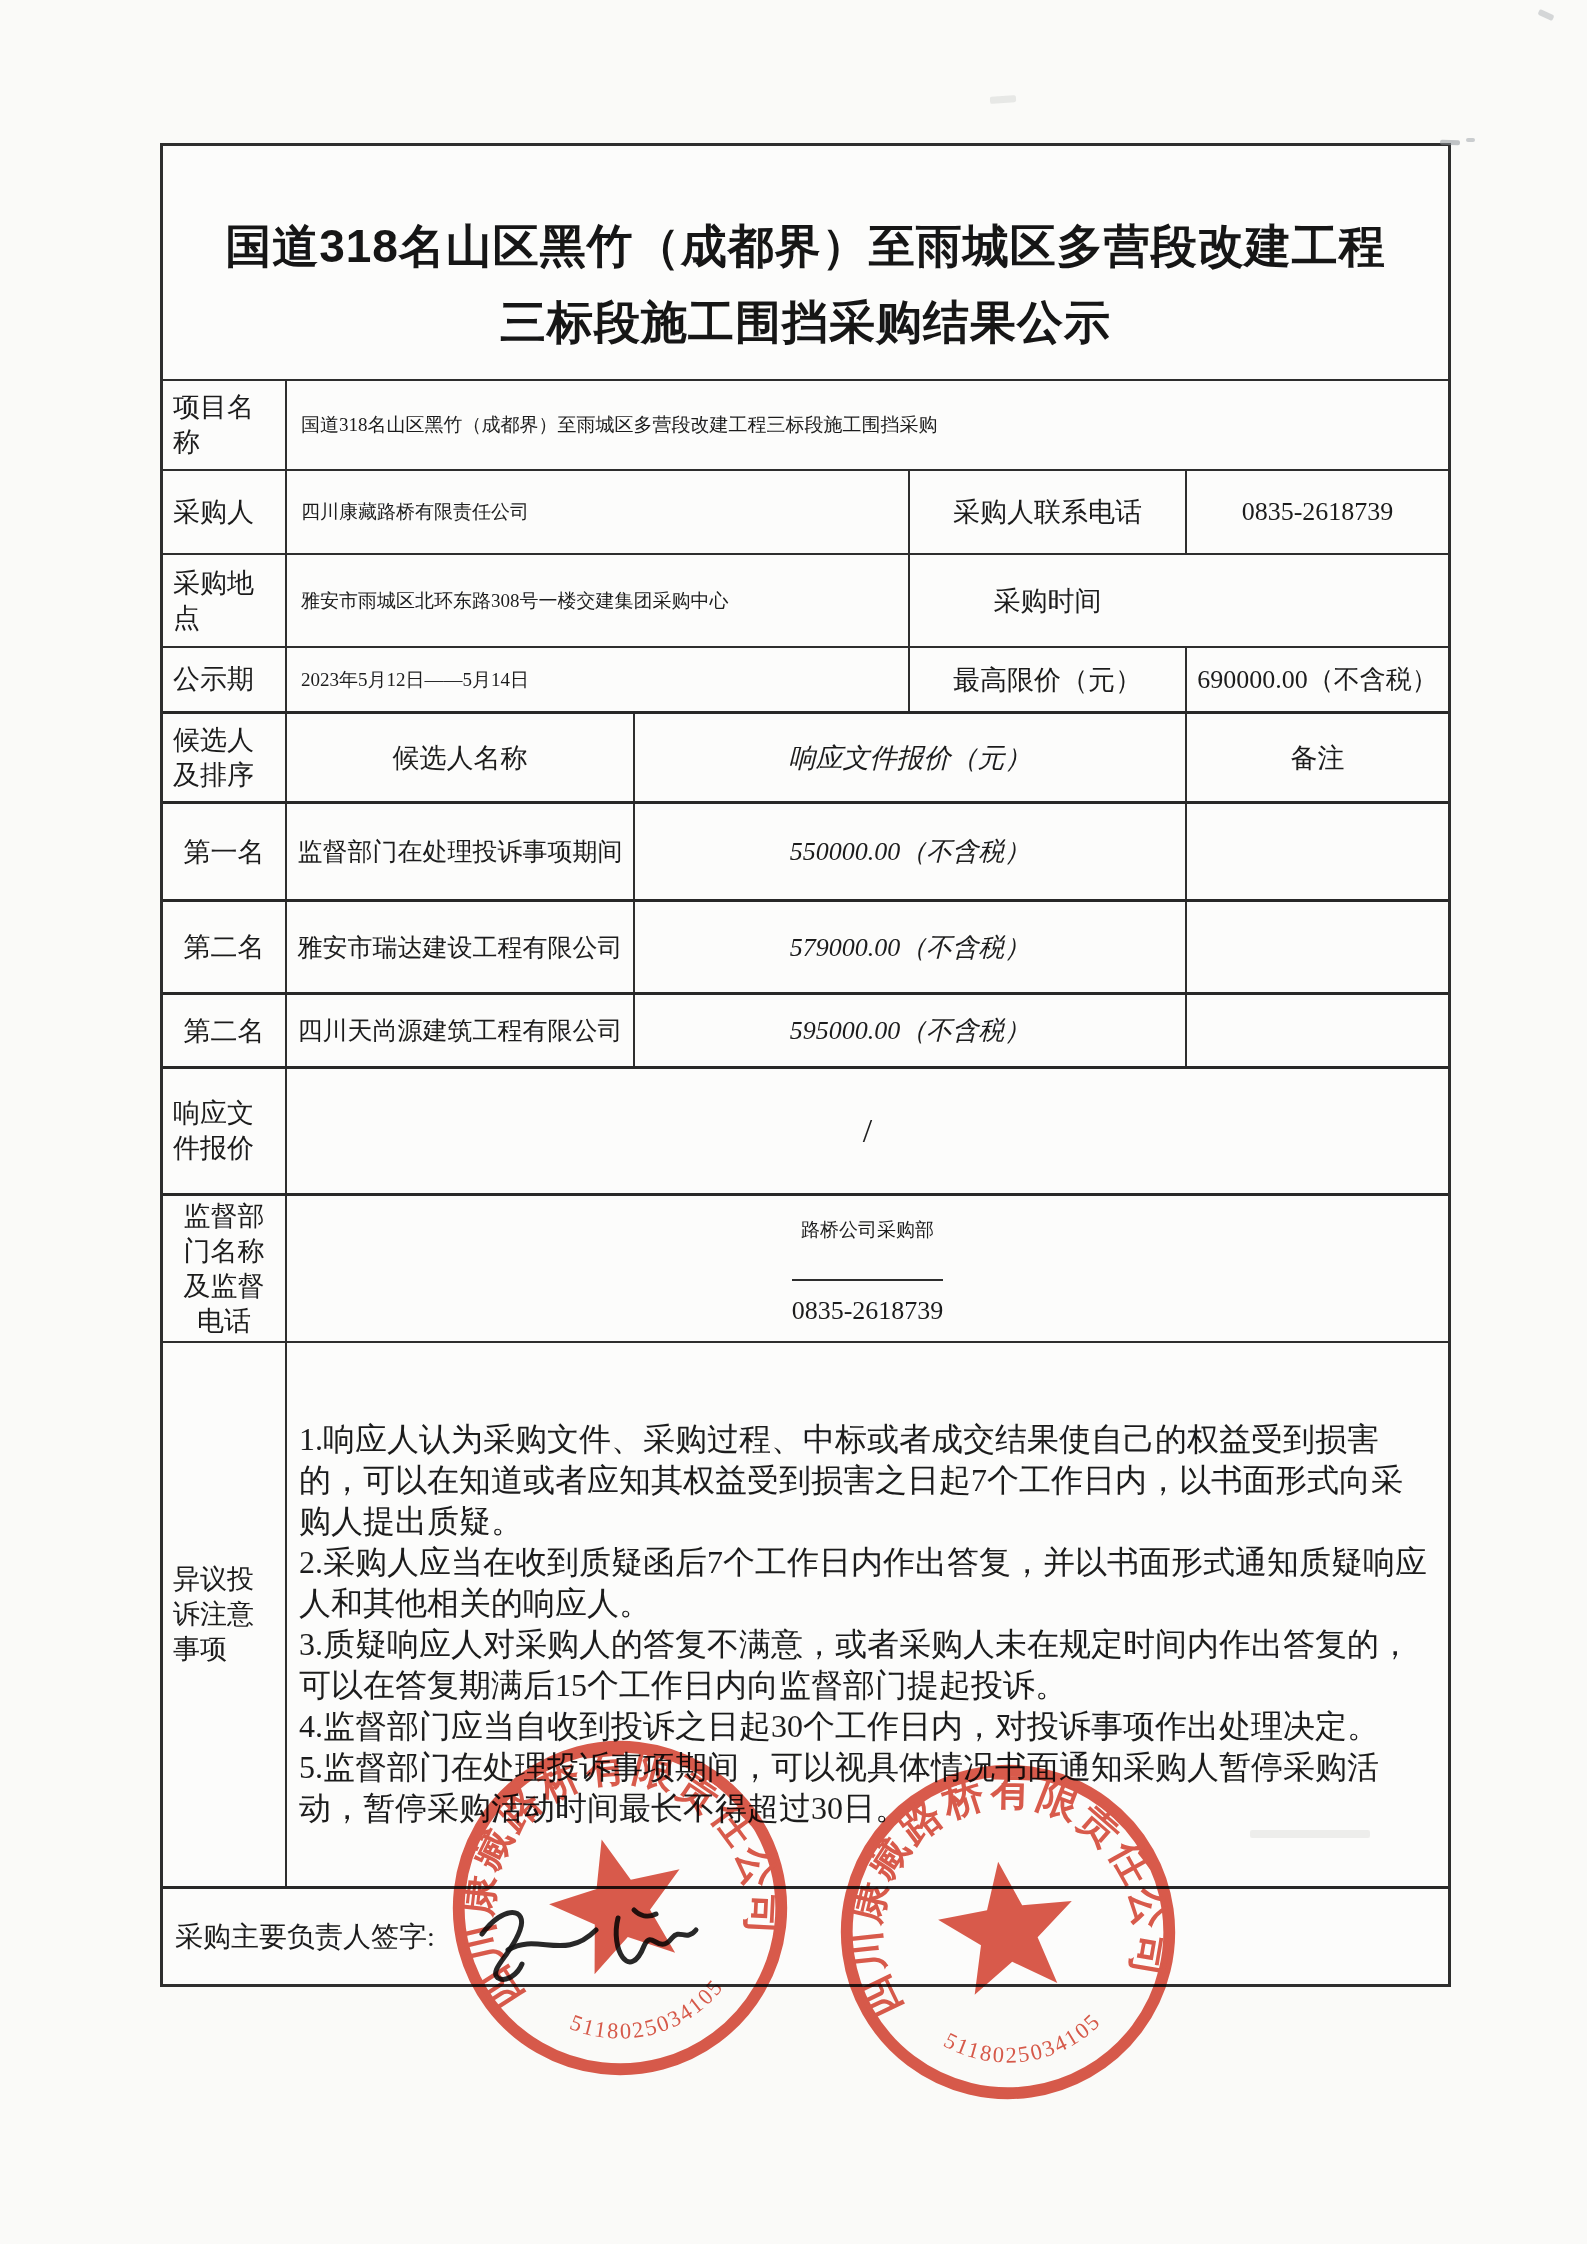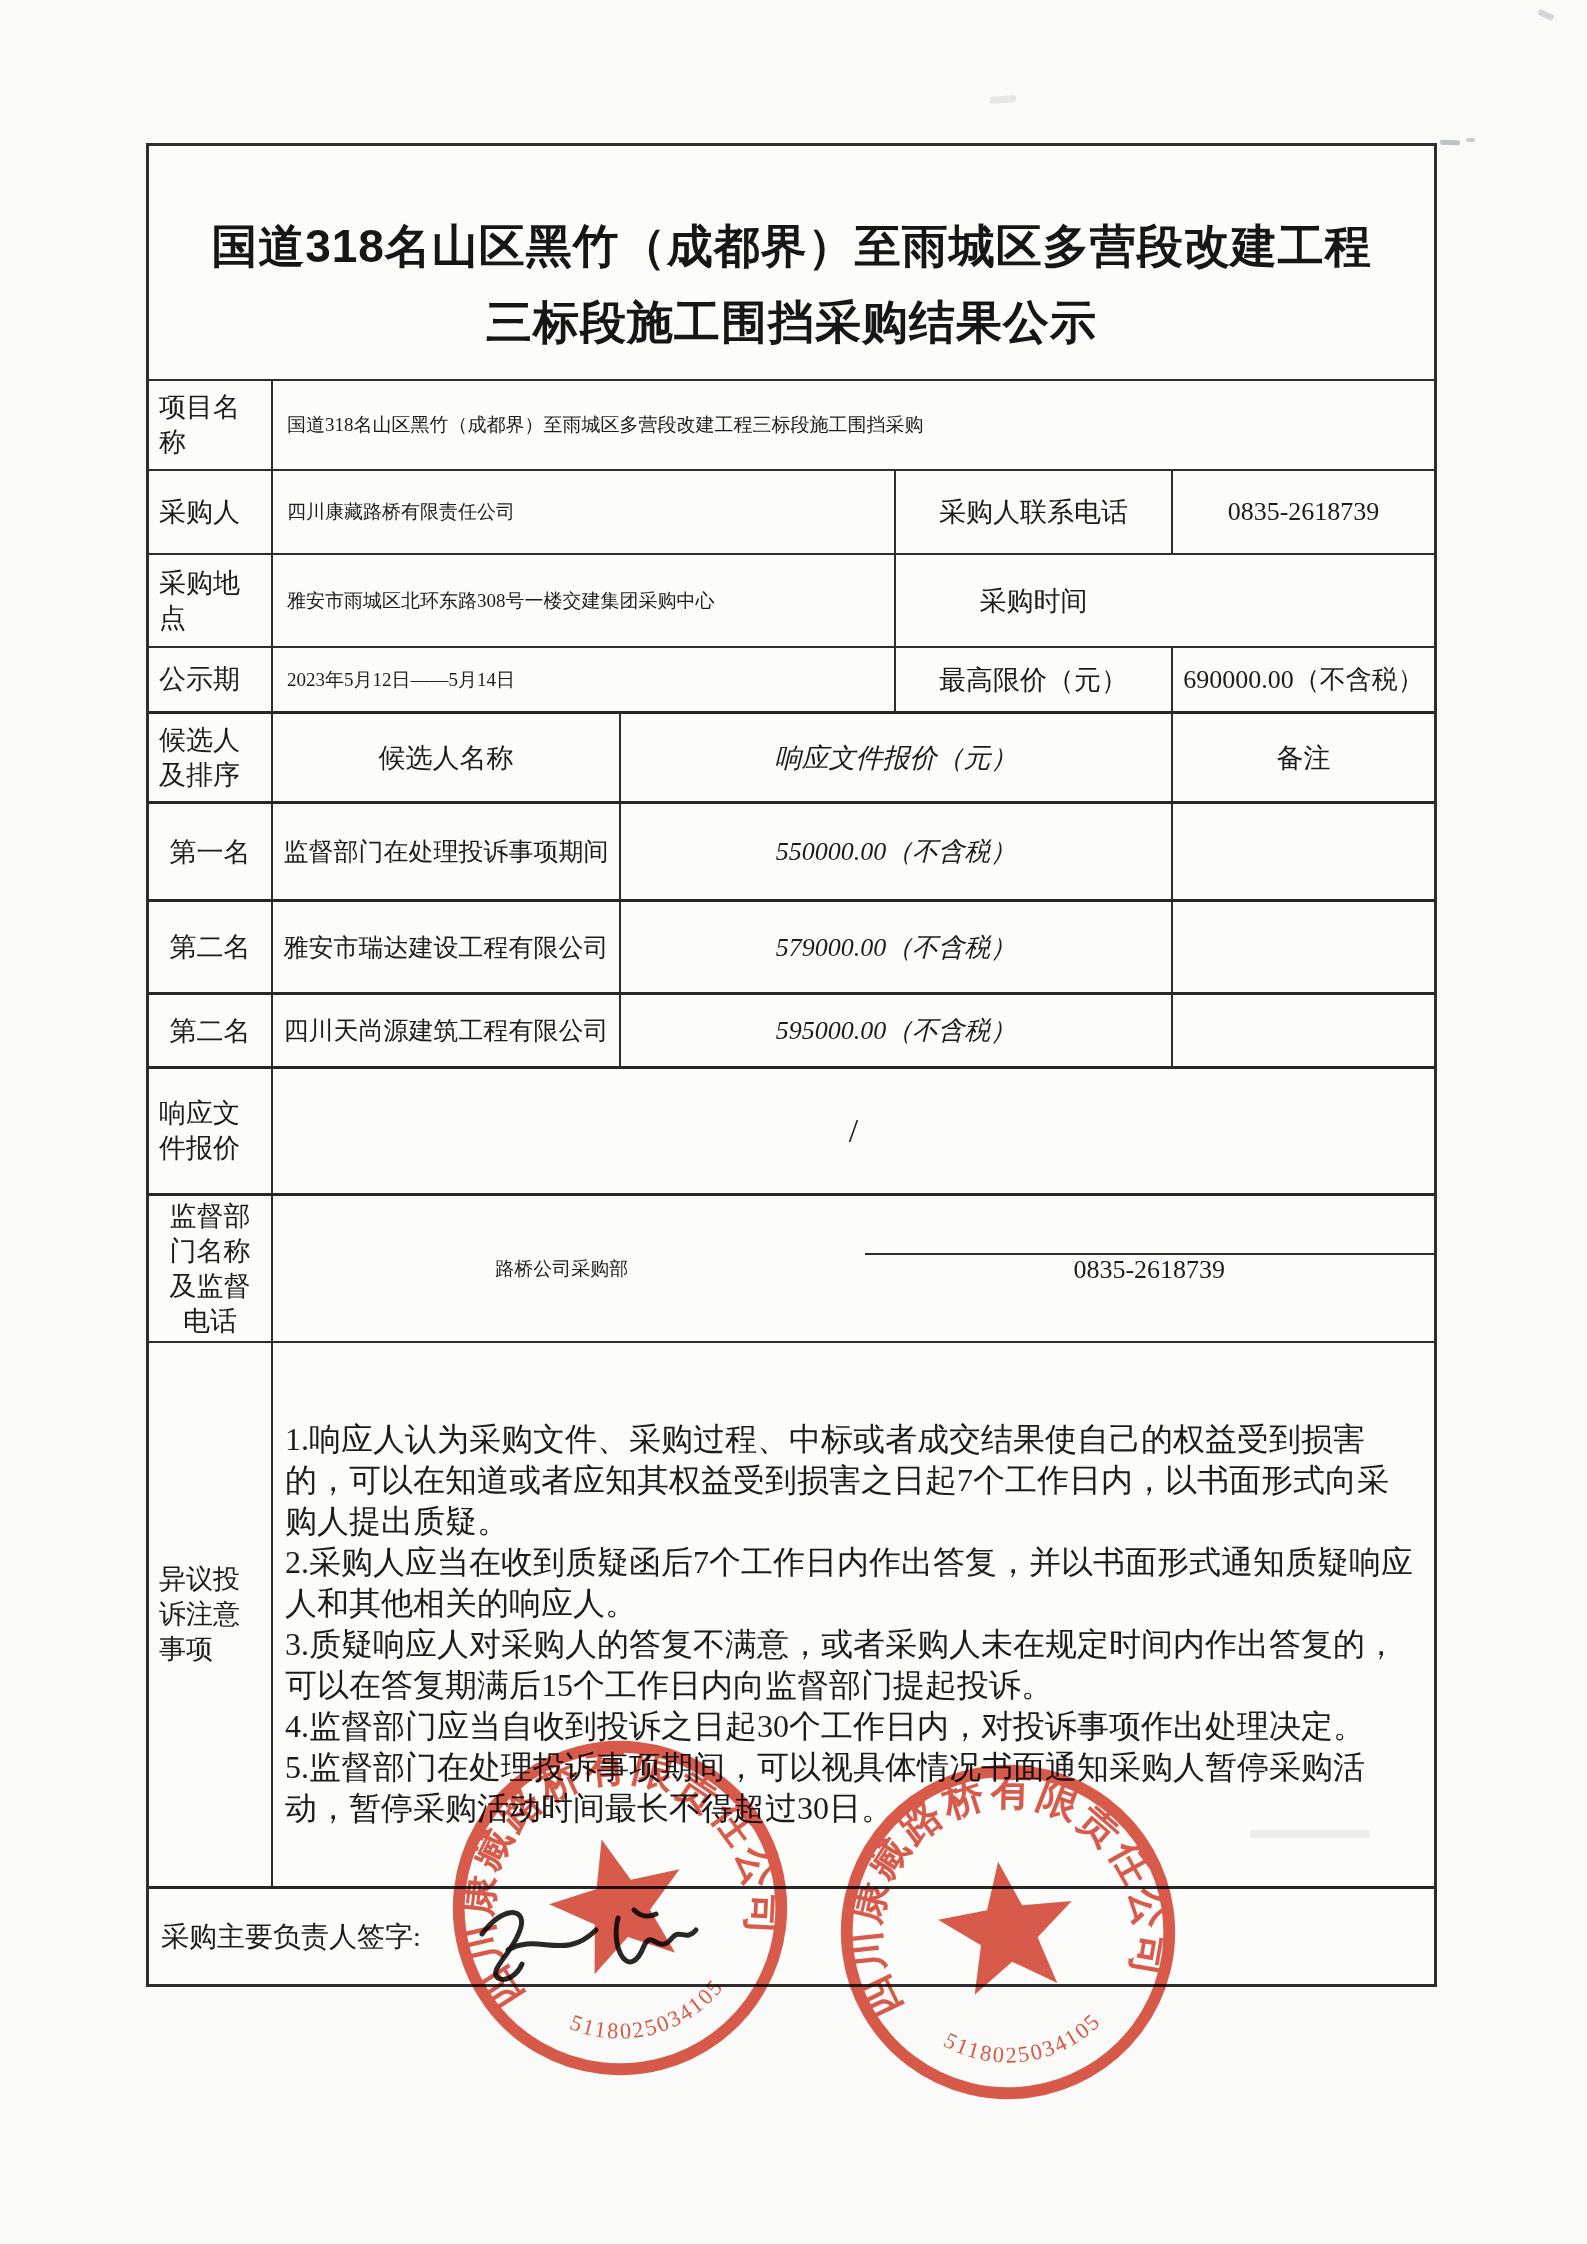--- a/index.html
+++ b/index.html
@@ -3,21 +3,21 @@
 <meta charset="utf-8">
 <style>
   html,body{margin:0;padding:0;}
   body{
     width:1587px;height:2244px;position:relative;overflow:hidden;
     background:#fafaf8;
     font-family:"Liberation Serif", serif;
     color:#1c1c1c;
   }
   .sheet{
-    position:absolute;left:146px;top:143px;width:1291px;height:1844px;
+    position:absolute;left:160px;top:143px;width:1291px;height:1844px;
     border:3px solid #2e2e2e;background:#fcfcfb;
     display:flex;flex-direction:column;box-sizing:border-box;
   }
   .row{display:flex;border-top:2px solid #2e2e2e;flex:0 0 auto;box-sizing:border-box;}
   .row.first{border-top:none;}
   .row.heavy{border-top:3px solid #282828;}
   .cell{box-sizing:border-box;display:flex;align-items:center;overflow:hidden;}
   .cell + .cell{border-left:2px solid #2e2e2e;}
   .w-label{flex:0 0 122px;}
   .w-val{flex:0 0 623px;}
@@ -35,21 +35,21 @@
   .title-cell{
     flex-direction:column;justify-content:center;align-items:center;
     padding:42px 42px 0 42px;text-align:center;
   }
   .doc-title{
     font-family:"Liberation Sans", sans-serif;
     font-size:46px;font-weight:700;line-height:76px;letter-spacing:1px;
     color:#161616;
   }
   .slash{font-size:34px;font-weight:400;}
-  .stack{display:flex;flex-direction:row;gap:14px;}
+  .stack{display:flex;flex-direction:column;gap:14px;}
   .sub{flex:1 1 auto;display:flex;align-items:center;justify-content:center;box-sizing:border-box;}
   .sub + .sub{border-top:2px solid #2e2e2e;}
   .obj-content{font-size:32px;line-height:41px;padding:18px 16px 0 12px;display:block;align-self:center;}
   .obj-content p{margin:0;}
   .sig-label{font-size:28px;padding-left:12px;}
   
   .seal{position:absolute;width:430px;height:430px;mix-blend-mode:multiply;opacity:.86;}
   .seal-ring{fill:none;stroke:currentColor;stroke-width:11;}
   .seal-star{fill:currentColor;}
   .seal-co{font-size:38px;letter-spacing:3px;fill:currentColor;font-family:"Liberation Serif",serif;font-weight:600;}

